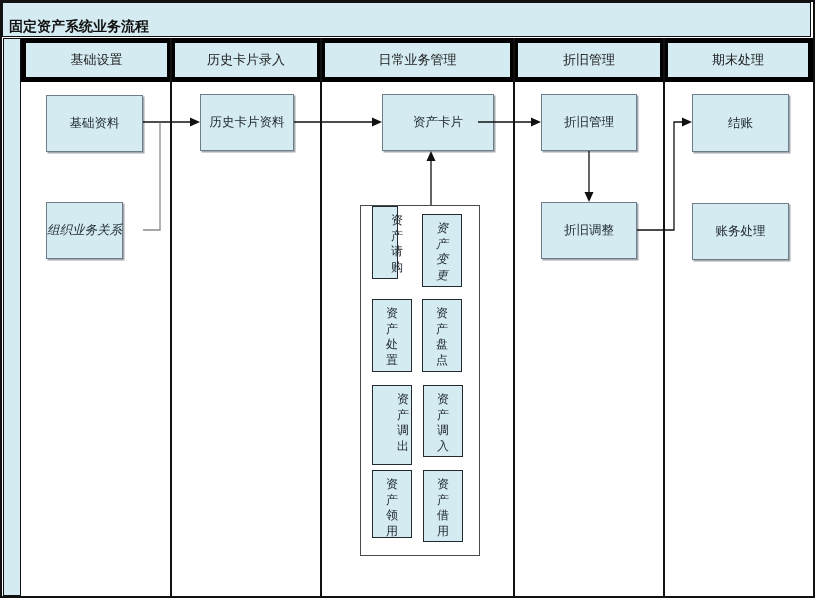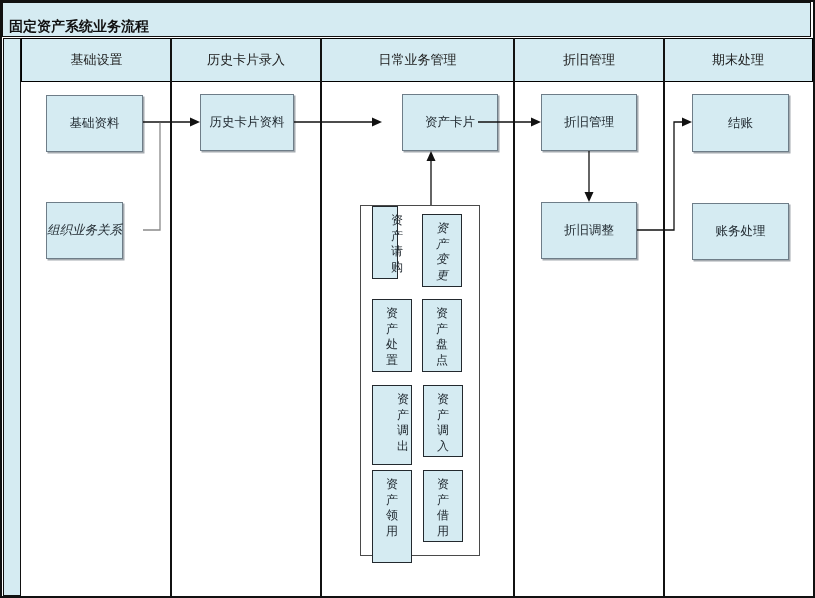--- a/index.html
+++ b/index.html
@@ -13,21 +13,21 @@
     background:#d5ebf2;border:1px solid #111;box-sizing:border-box;
     display:flex;align-items:flex-end;padding-left:6px;
     font-size:14px;font-weight:600;color:#111;
   }
   .side-col{
     position:absolute;left:1px;top:36px;width:18px;height:558px;
     background:#d5ebf2;border:1px solid #111;box-sizing:border-box;
   }
   .lane-header{
     position:absolute;top:36px;height:44px;background:#d5ebf2;
-    border:1px solid #000000;box-sizing:border-box;
+    border:5px solid #000000;box-sizing:border-box;
     display:flex;align-items:center;justify-content:center;
     font-size:13px;color:#1b1b1b;
   }
   .lane-sep{
     position:absolute;top:36px;height:558px;width:0;
     border-left:2px solid #111;
   }
   .node{
     position:absolute;background:#d5ebf2;border:1px solid #6e7d88;
     box-shadow:1.5px 1.5px 0 rgba(90,100,110,0.55);
@@ -68,42 +68,42 @@
   <div class="lane-sep" style="left:168px;"></div>
   <div class="lane-sep" style="left:318px;"></div>
   <div class="lane-sep" style="left:511px;"></div>
   <div class="lane-sep" style="left:661px;"></div>
 
   <div class="node" style="left:44px;top:93px;width:97px;height:57px;">基础资料</div>
   <div class="node" style="left:44px;top:200px;width:77px;height:57px;font-style:italic;">组织业务关系</div>
 
   <div class="node" style="left:198px;top:92px;width:94px;height:57px;">历史卡片资料</div>
 
-  <div class="node" style="left:400px;top:92px;width:96px;height:57px;">资产卡片</div>
+  <div class="node" style="left:380px;top:92px;width:112px;height:57px;">资产卡片</div>
 
   <div class="group-box" style="left:358px;top:203px;width:120px;height:351px;"></div>
   <div class="vbox" style="left:370px;top:204px;width:24px;height:73px;padding-left:24px;">
       <span class="vtext">资产请购</span>
     </div>
   <div class="vbox" style="left:420px;top:212px;width:40px;height:73px;font-style:italic;">
       <span class="vtext">资产变更</span>
     </div>
   <div class="vbox" style="left:370px;top:297px;width:40px;height:73px;">
       <span class="vtext">资产处置</span>
     </div>
   <div class="vbox" style="left:420px;top:297px;width:40px;height:73px;">
       <span class="vtext">资产盘点</span>
     </div>
   <div class="vbox" style="left:370px;top:383px;width:40px;height:80px;padding-left:22px;">
       <span class="vtext">资产调出</span>
     </div>
   <div class="vbox" style="left:421px;top:383px;width:40px;height:72px;">
       <span class="vtext">资产调入</span>
     </div>
-  <div class="vbox" style="left:370px;top:468px;width:40px;height:93px;">
+  <div class="vbox" style="left:370px;top:468px;width:40px;height:68px;">
       <span class="vtext">资产领用</span>
     </div>
   <div class="vbox" style="left:421px;top:468px;width:40px;height:72px;">
       <span class="vtext">资产借用</span>
     </div>
 
   <div class="node" style="left:539px;top:92px;width:96px;height:57px;">折旧管理</div>
   <div class="node" style="left:539px;top:200px;width:96px;height:57px;">折旧调整</div>
 
   <div class="node" style="left:690px;top:92px;width:97px;height:58px;">结账</div>

